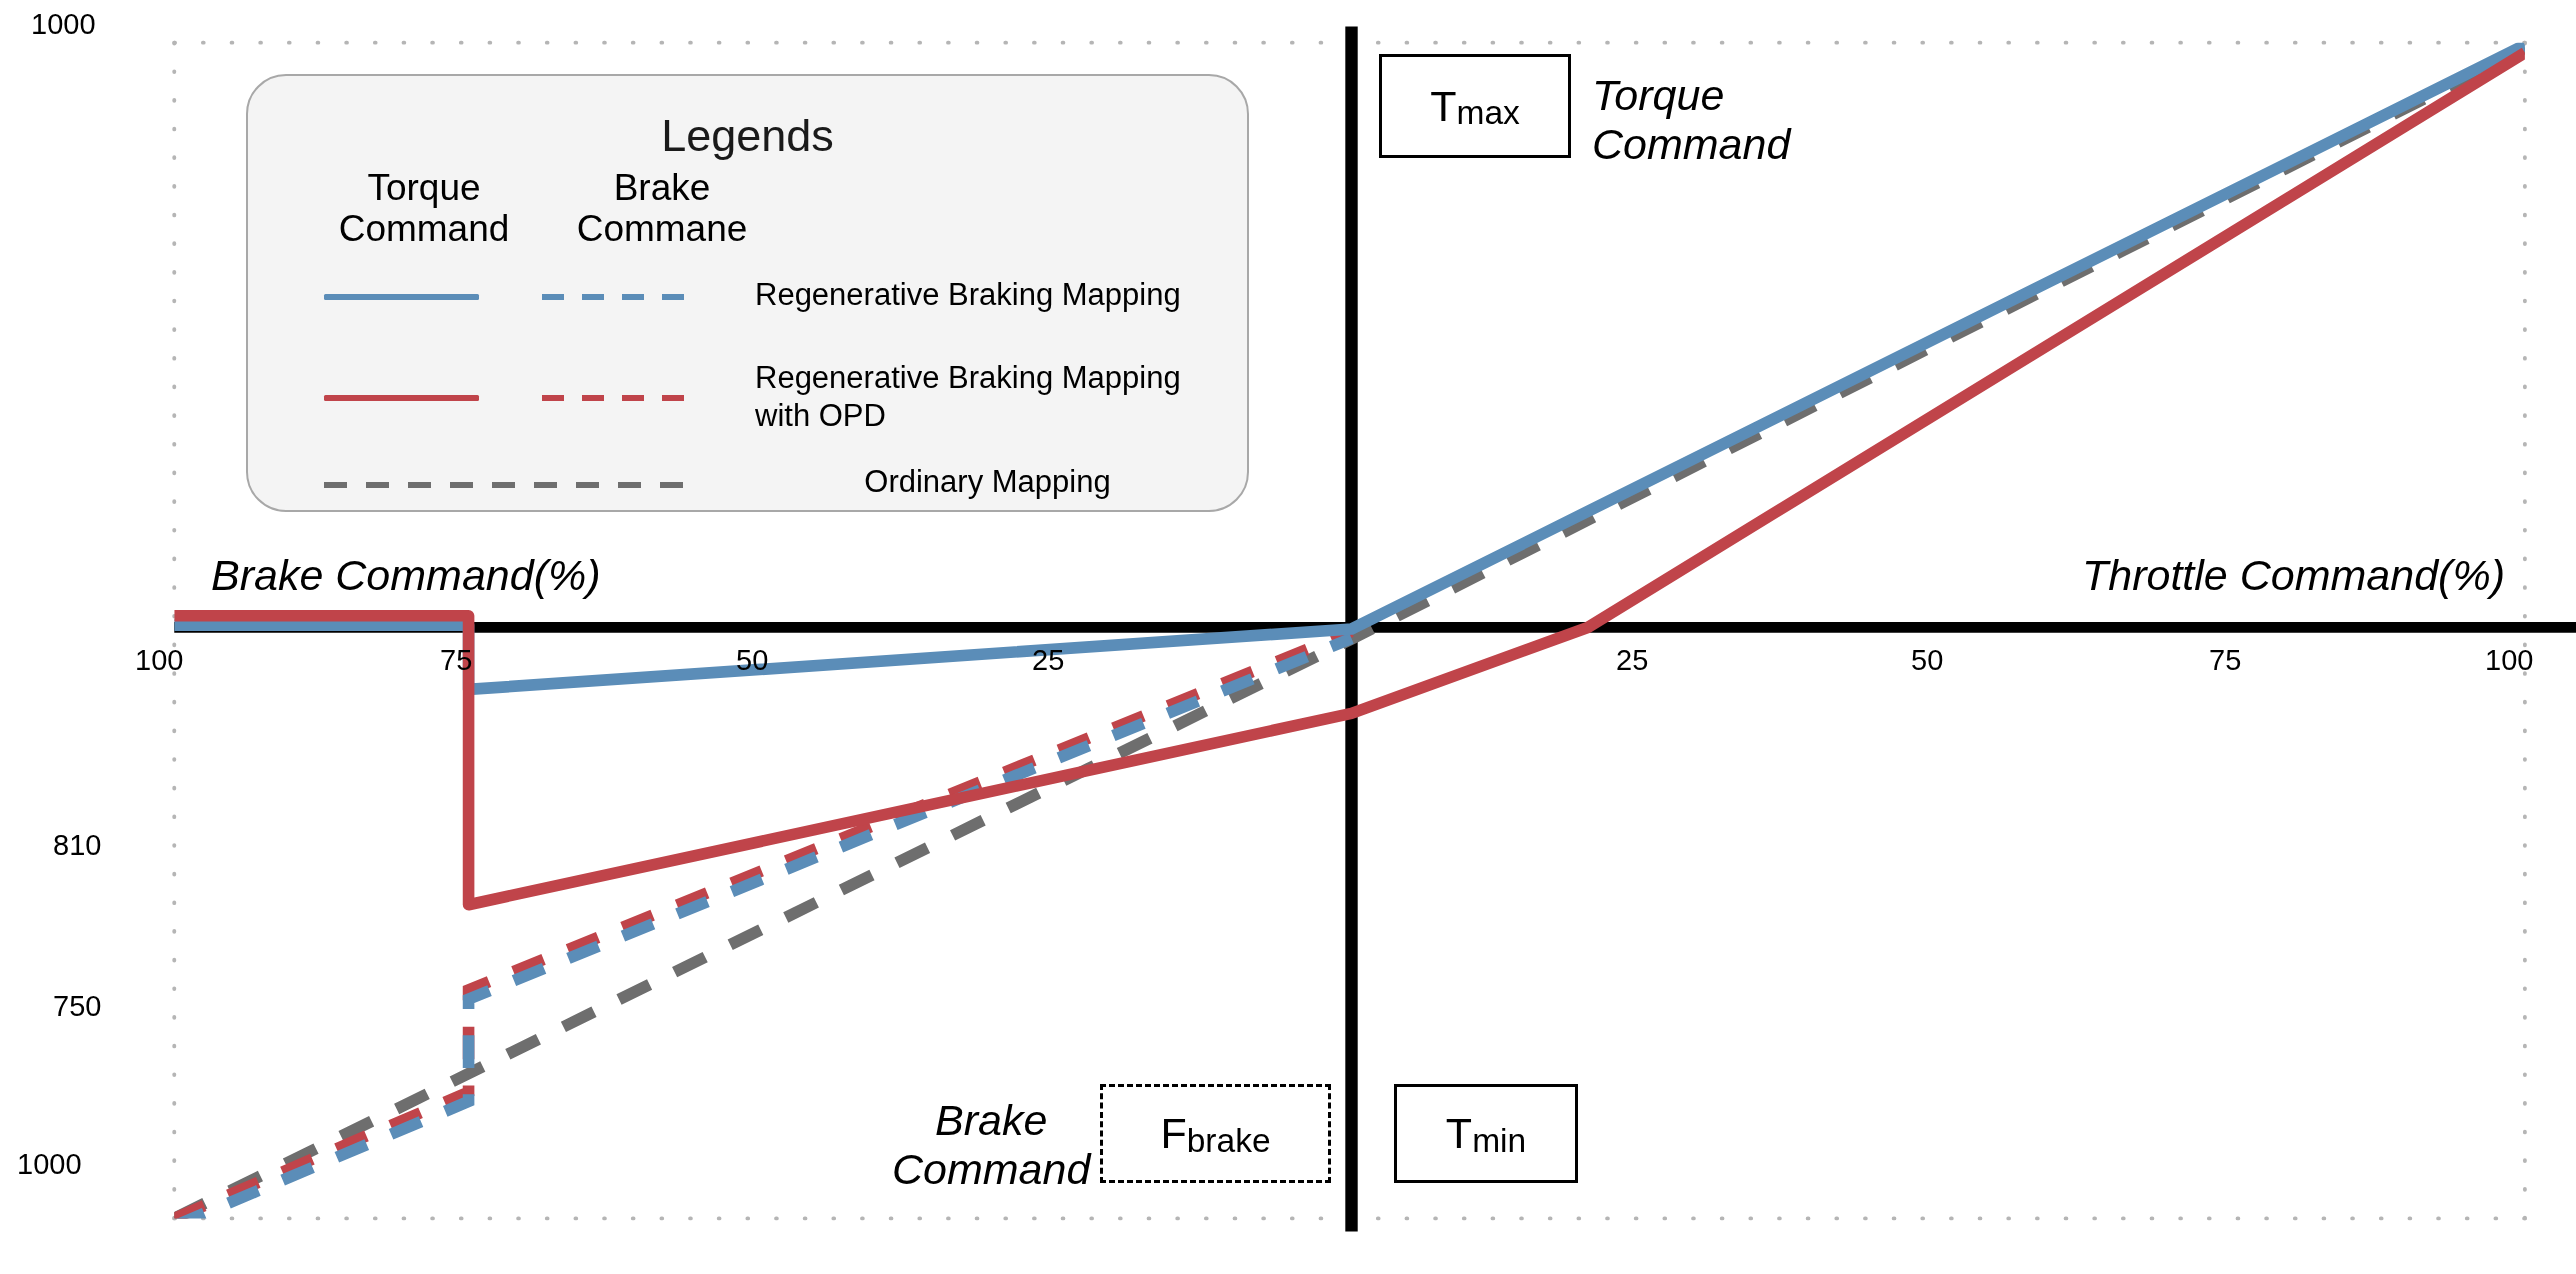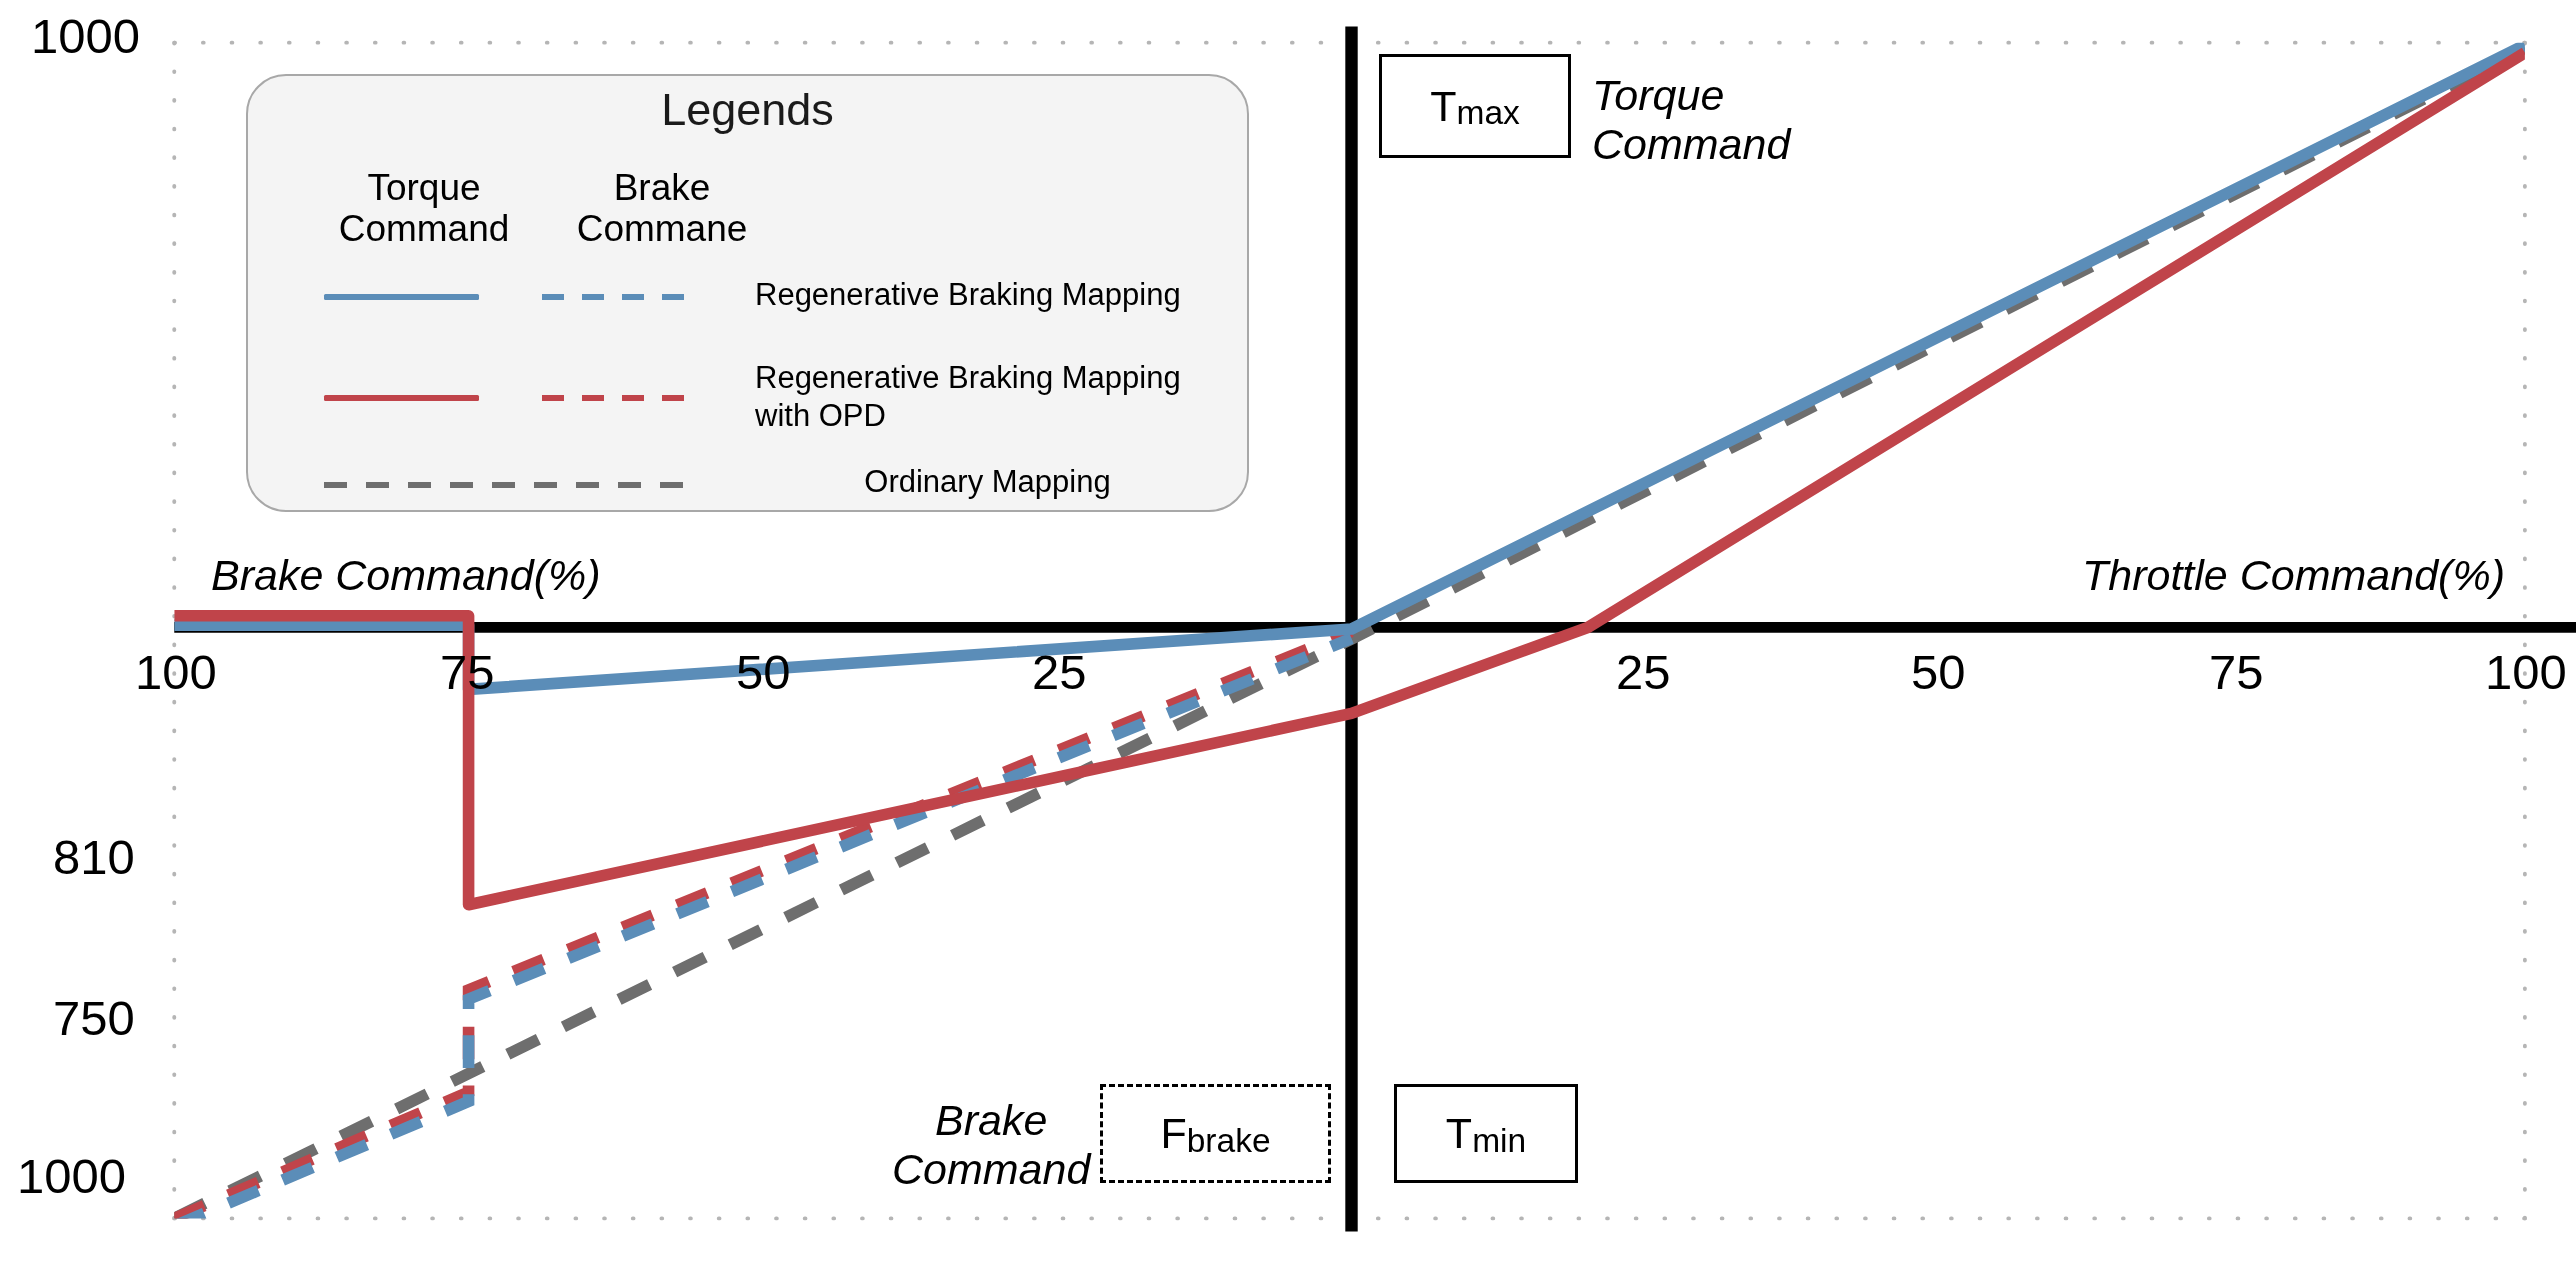--- a/index.html
+++ b/index.html
@@ -1,34 +1,34 @@
 <!DOCTYPE html>
 <html style="font-size:12.4px"><head>
 <meta charset="utf-8">
 <style>
   html,body{margin:0;padding:0;background:#fff;}
   body{font-family:"Liberation Sans", sans-serif;}
   #stage{position:relative;width:2576px;height:1275px;background:#ffffff;overflow:hidden;}
 
   svg#plot{position:absolute;left:0;top:0;width:2576px;height:1275px;}
 
-  .axis-num{position:absolute;font-family:"Liberation Sans",sans-serif;font-size:49px;color:#000;white-space:nowrap;}
+  .axis-num{position:absolute;font-family:"Liberation Sans",sans-serif;font-size:29px;color:#000;white-space:nowrap;}
   .axis-title{position:absolute;font-family:"Liberation Sans",sans-serif;font-size:43px;font-style:italic;color:#000;white-space:nowrap;}
   .quad-title{position:absolute;font-family:"Liberation Sans",sans-serif;font-size:43px;font-style:italic;color:#000;line-height:1.15;white-space:nowrap;}
 
   .boxlbl{position:absolute;display:flex;align-items:center;justify-content:center;
           font-family:"Liberation Sans",sans-serif;font-size:43px;color:#000;background:#fff;}
   .boxlbl.solid{border:3.1px solid #000;}
   .boxlbl.dashed{border:3.9px dashed #000;}
   .boxlbl sub{font-size:0.78em;vertical-align:baseline;position:relative;top:0.22em;}
 
   
   #legend{position:absolute;left:246px;top:74px;width:999px;height:434px;
           background:#f4f4f4;border:2.3px solid #a8a8a8;border-radius:40px;}
-  #legend .lg-title{position:absolute;left:0;right:0;top:8px;text-align:center;
+  #legend .lg-title{position:absolute;left:0;right:0;top:34px;text-align:center;
           font-size:45px;color:#1a1a1a;}
   #legend .colhead{position:absolute;text-align:center;font-size:37px;color:#000;line-height:1.12;}
   #legend .lg-row-text{position:absolute;font-size:31px;color:#000000;line-height:1.22;}
   .swatch{position:absolute;height:6.2px;}
   .sw-solid{border-radius:1.5px;}
 </style>
 </head>
 <body>
 
 <div id="stage">

